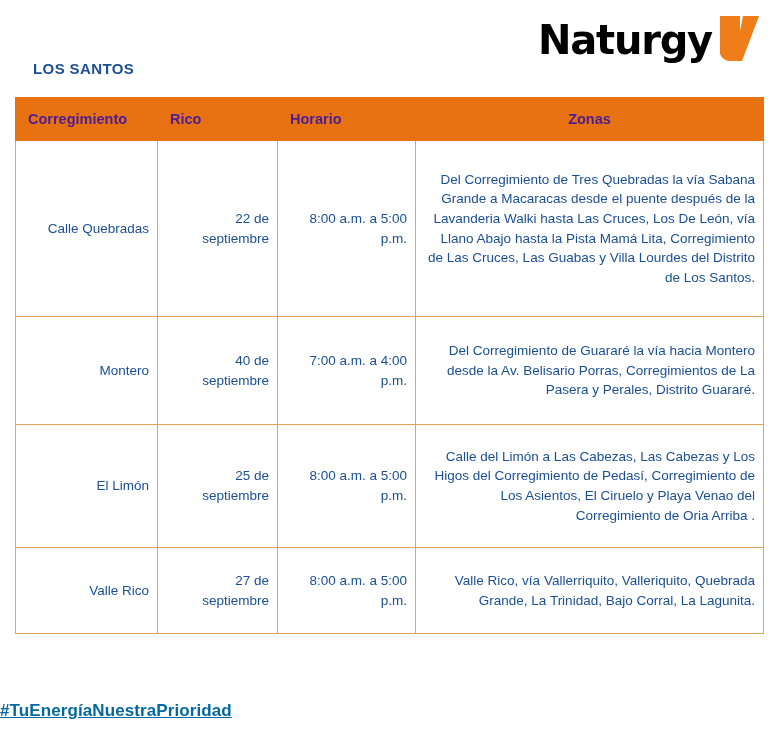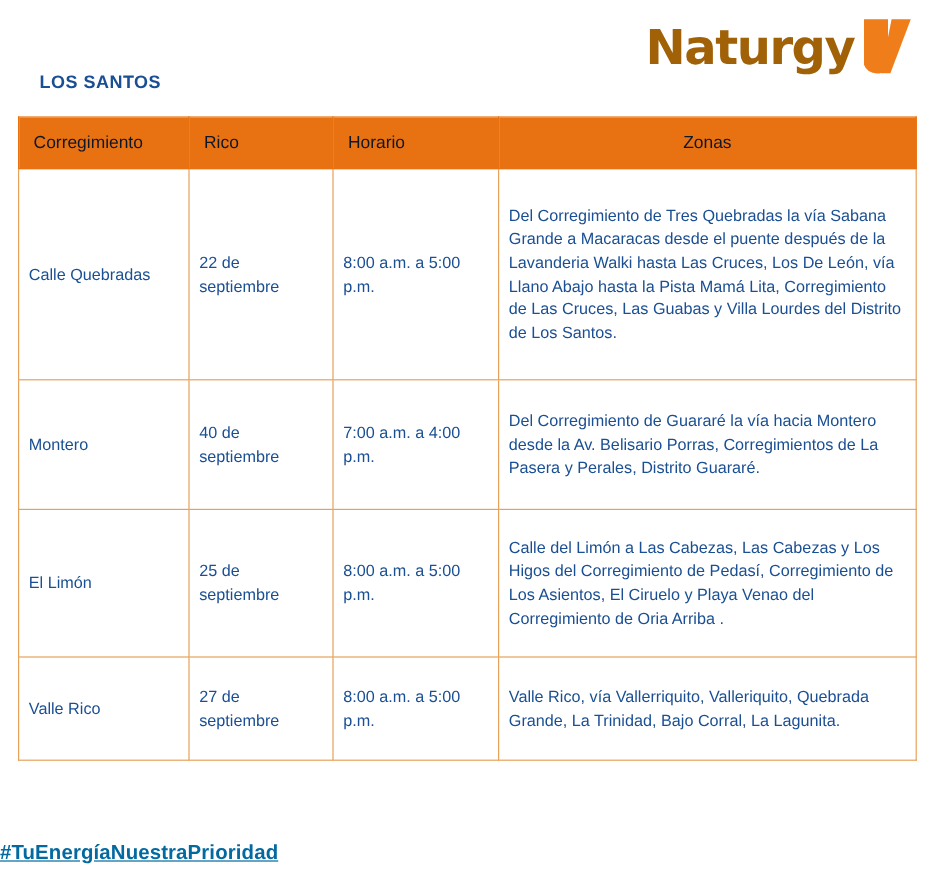--- a/index.html
+++ b/index.html
@@ -28,21 +28,21 @@
     top: 18px;
     display: flex;
     align-items: flex-start;
     height: 52px;
   }
   .logo-wordmark {
     font-family: "DejaVu Sans", sans-serif;
     font-weight: bold;
     font-size: 40px;
     letter-spacing: -1.2px;
-    color: #a16207;
+    color: #000000;
     line-height: 44px;
   }
   .logo-mark {
     margin-left: 4px;
     margin-top: -4px;
   }
 
   .region-title {
     position: absolute;
     left: 33px;
@@ -60,27 +60,27 @@
     left: 15px;
     top: 97px;
     width: 748px;
     border-collapse: collapse;
     table-layout: fixed;
   }
   .schedule-table th,
   .schedule-table td {
     border: 1px solid #e6a25a;
     vertical-align: middle;
-    text-align: left;
+    text-align: right;
   }
   .schedule-table thead th {
     background: #e87211;
-    color: #0f172a;
+    color: #4c1d95;
     font-size: 14.5px;
-    font-weight: normal;
+    font-weight: bold;
     height: 42px;
     border-color: #e87211;
     padding: 0 12px;
   }
   .schedule-table thead th.col-corregimiento,
   .schedule-table thead th.col-fecha,
   .schedule-table thead th.col-horario {
     text-align: left;
   }
   .schedule-table thead th.col-zonas {

